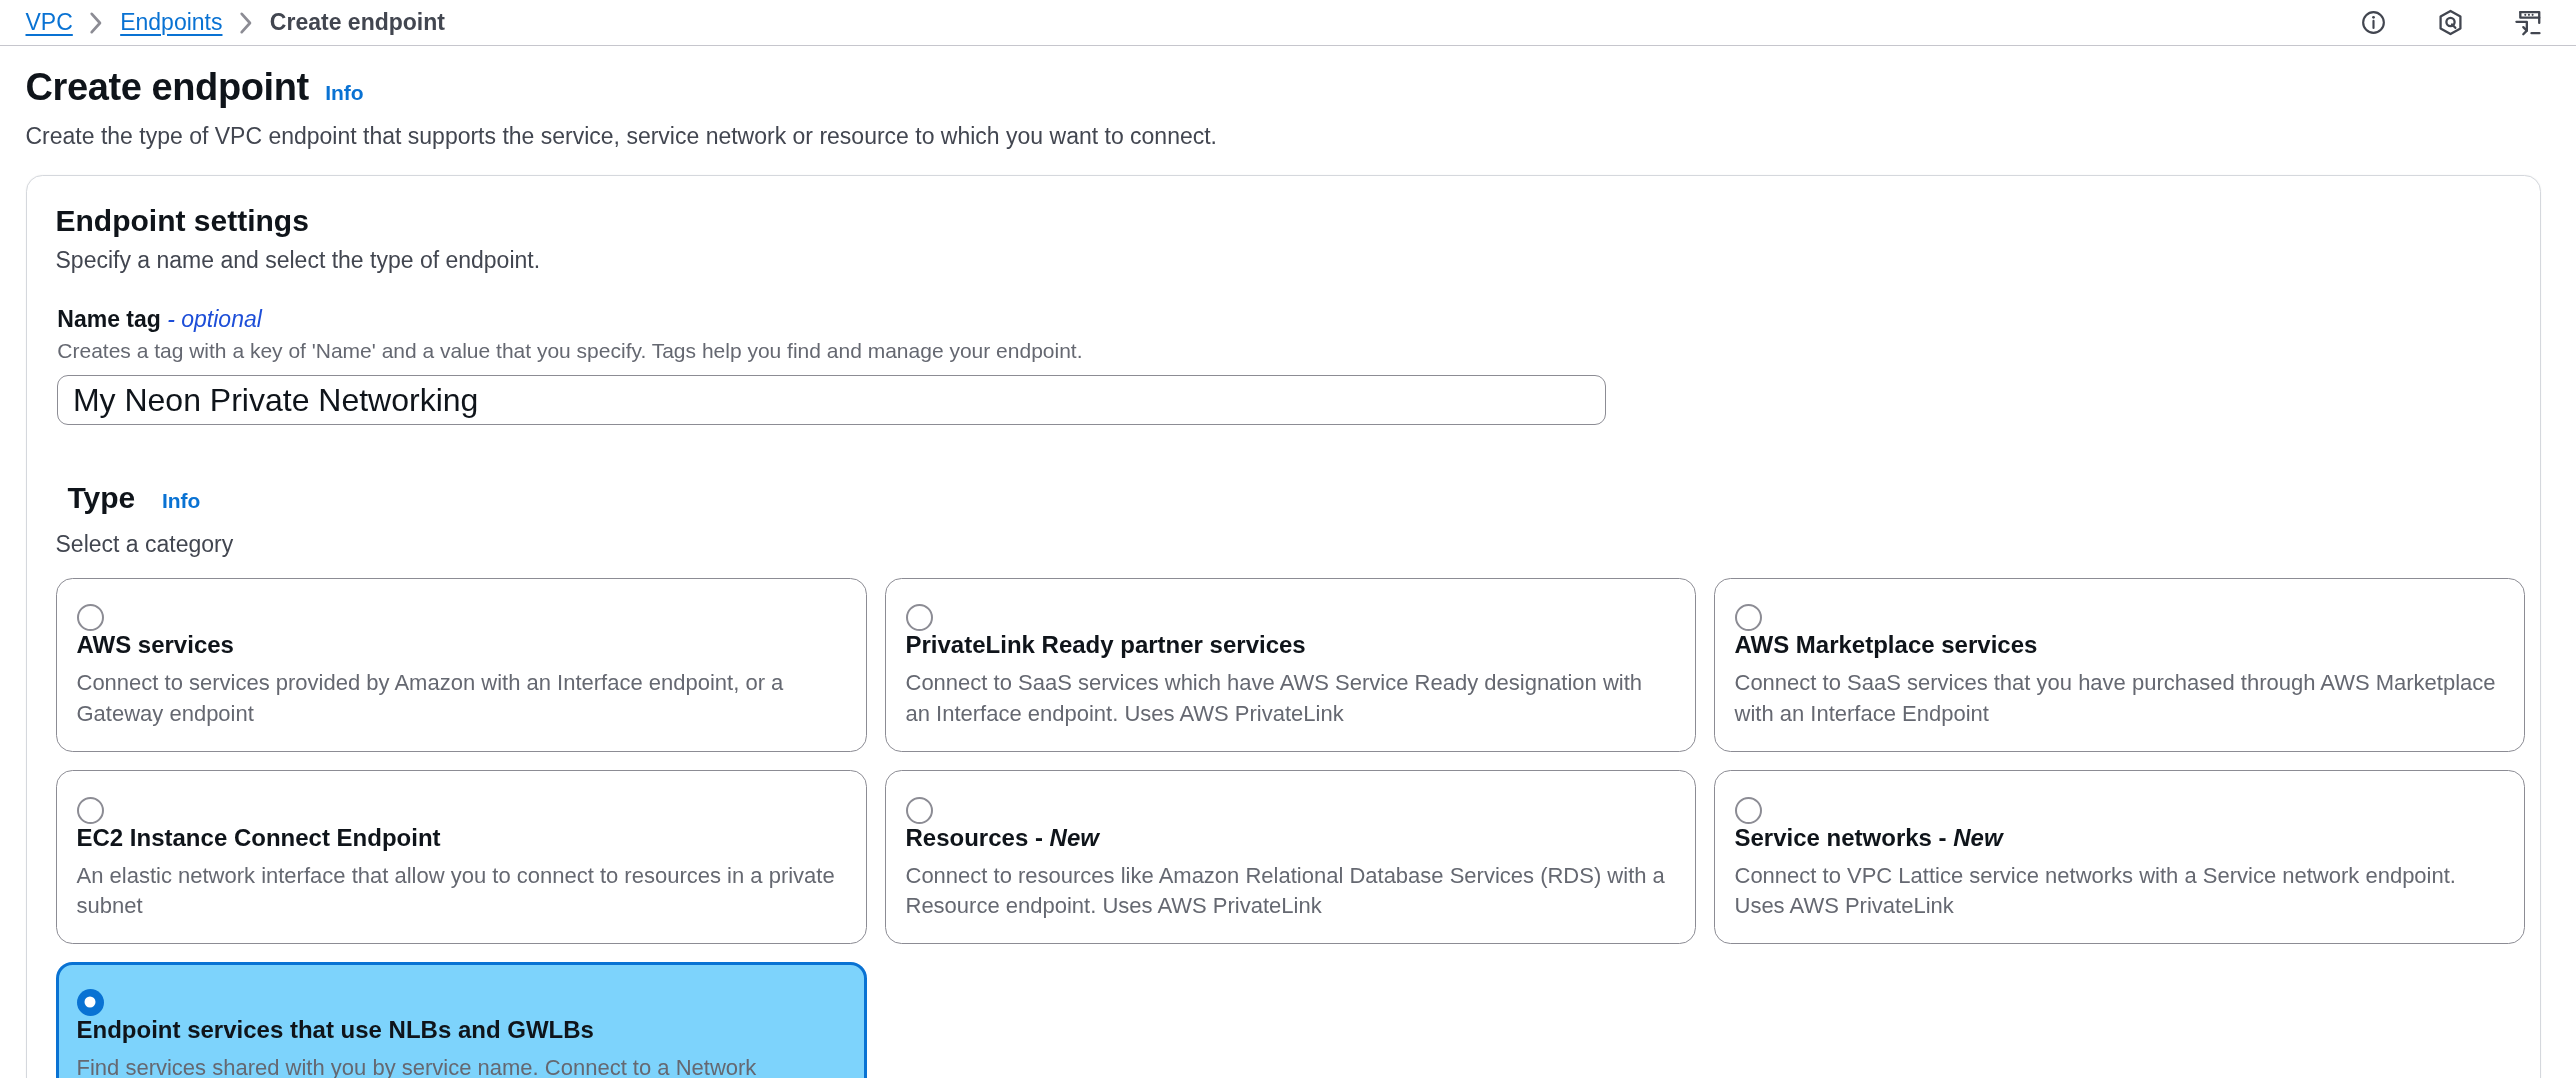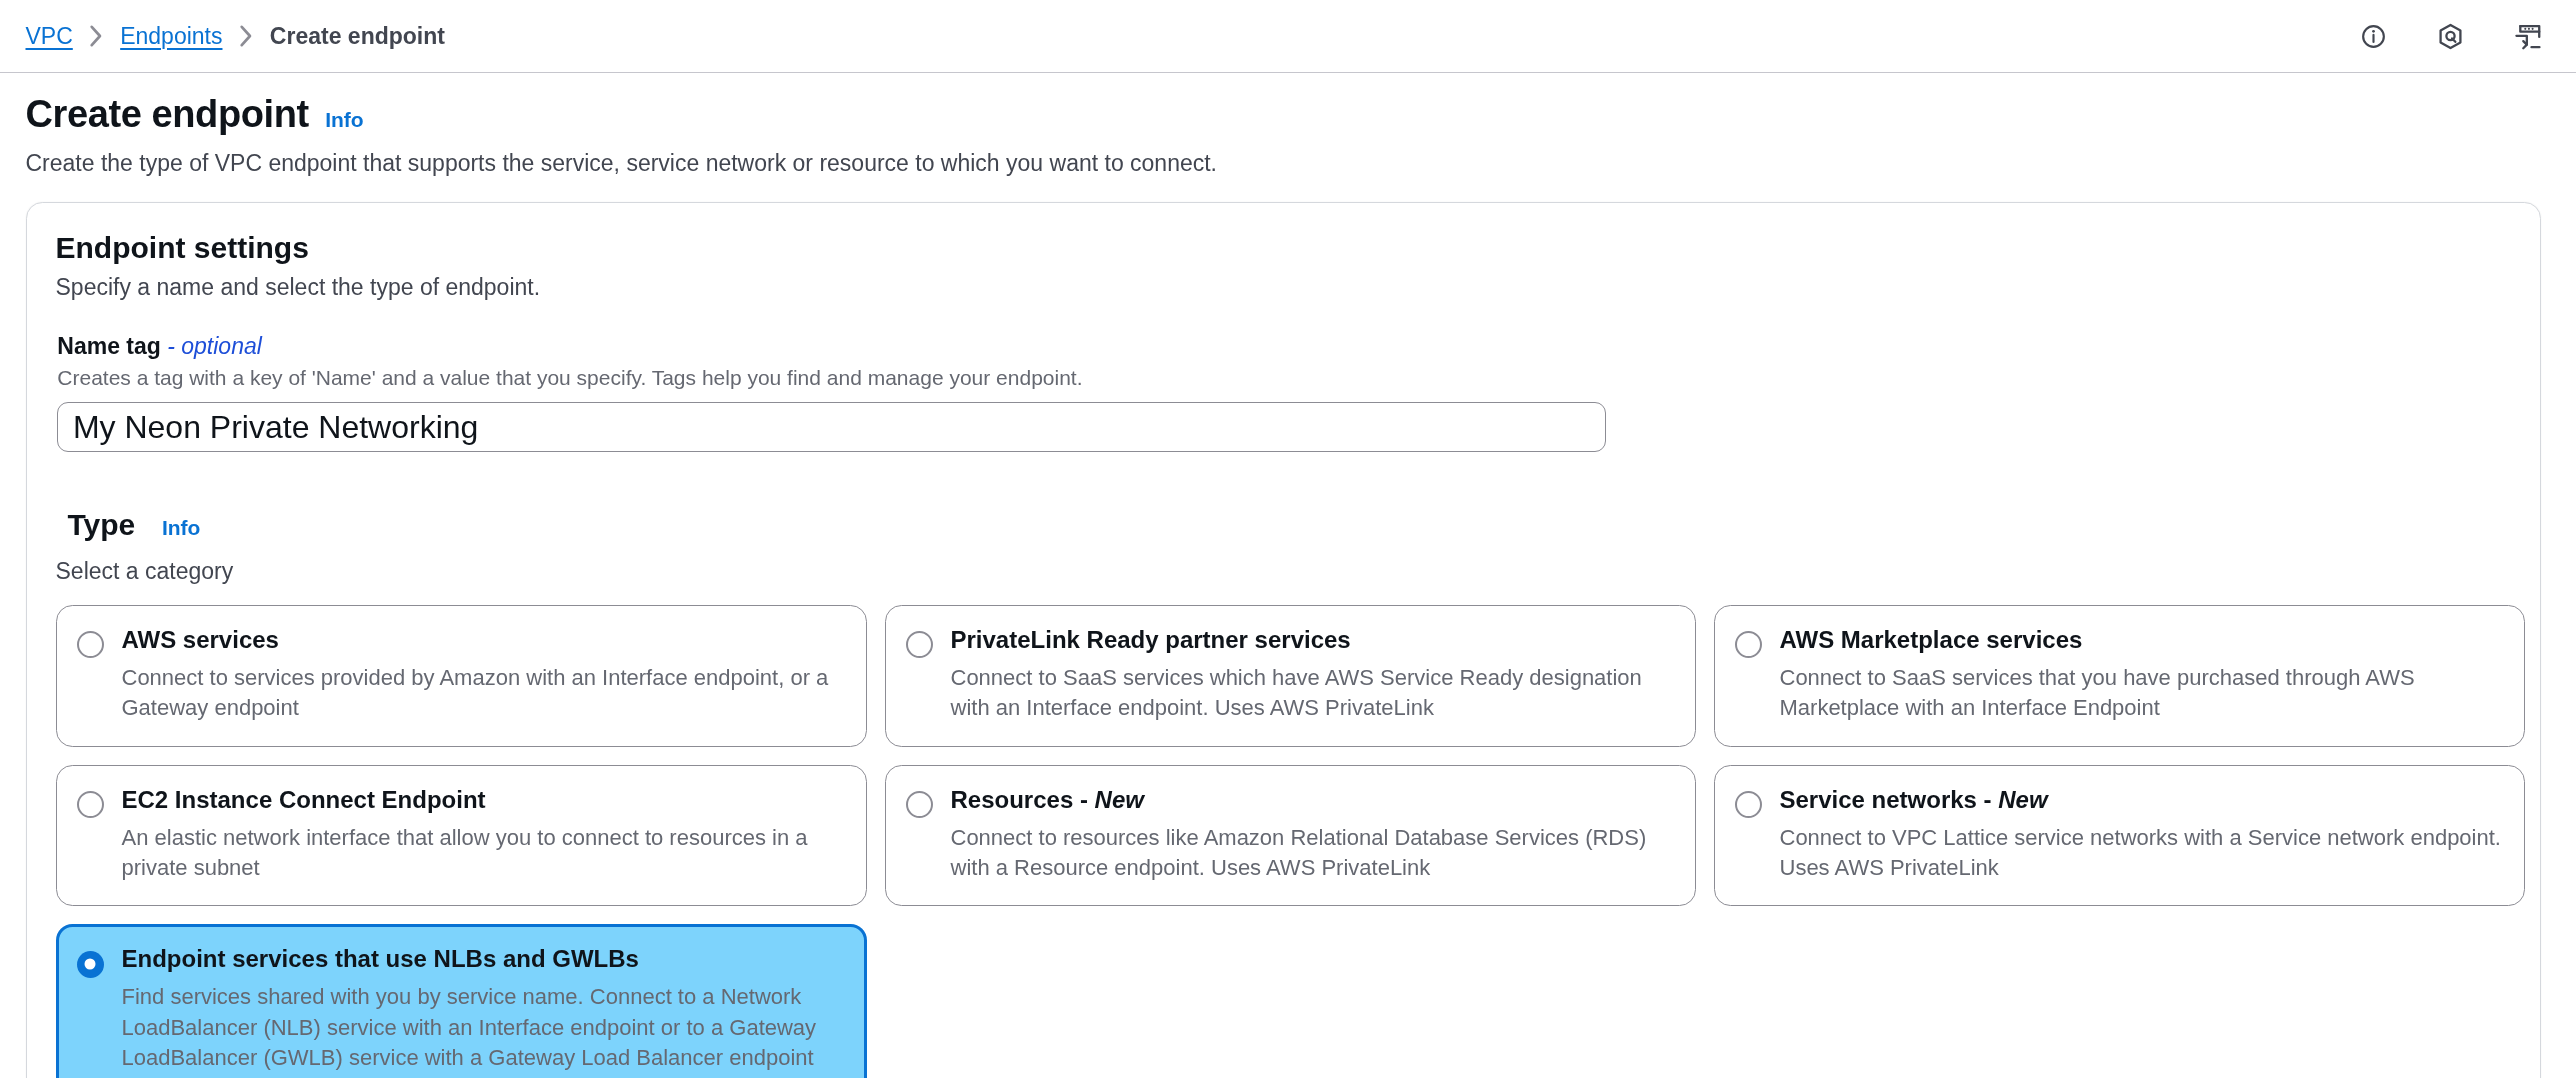--- a/index.html
+++ b/index.html
@@ -10,21 +10,21 @@
     width: 2576px;
     height: 1078px;
     background: #ffffff;
     font-family: "Liberation Sans", sans-serif;
     -webkit-font-smoothing: antialiased;
   }
 
   
   .topbar {
     position: relative;
-    height: 73px;
+    height: 46px;
     display: flex;
     align-items: center;
     padding: 0 33px 0 25.5px;
     background: #ffffff;
     border-bottom: 1.8px solid #c6c6cd;
   }
   .breadcrumb {
     display: flex;
     align-items: center;
     gap: 0;
@@ -175,23 +175,23 @@
     gap: 18px 18px;
     align-items: start;
   }
 
   .tile {
     border: 1.8px solid #8c8c94;
     border-radius: 16.4px;
     background: #ffffff;
     padding: 20px 22px 22px 20px;
     display: flex;
-    gap: 18px;
     cursor: pointer;
     min-height: 128px;
+    flex-direction: column;
   }
   .tile.selected {
     border: 3.6px solid #0972d3;
     background: #7dd3fc;
     padding: 18px 20px 20px 18px;
   }
   .tile.tall { min-height: 164px; }
 
   .radio {
     flex: 0 0 auto;

